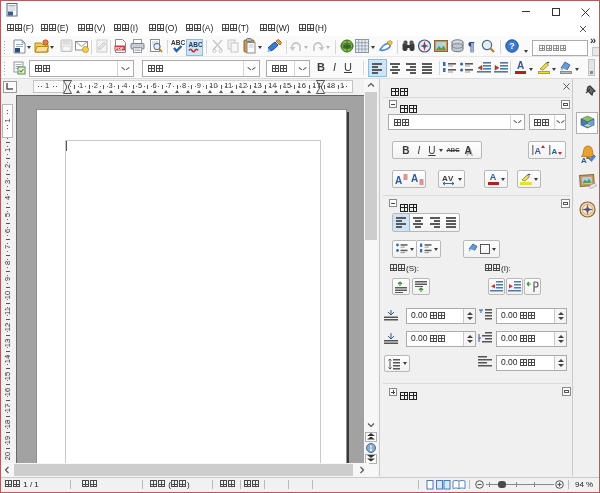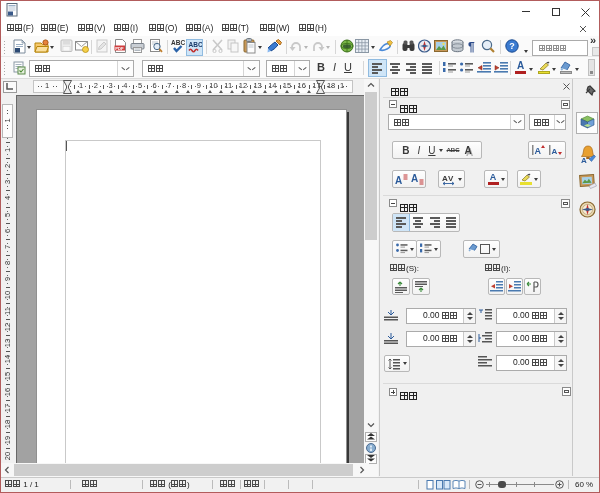--- a/index.html
+++ b/index.html
@@ -25,21 +25,21 @@
  display:flex;align-items:center;justify-content:center}
 .tx{display:flex;align-items:center;height:100%;padding-left:5px}
 .tx .k{margin-bottom:0}
 .chev{display:block;width:7px;height:4px;position:relative}
 .chev:before{content:"";position:absolute;left:0;top:0;width:4px;height:1.2px;background:#555;transform:rotate(38deg);transform-origin:left top}
 .chev:after{content:"";position:absolute;right:0;top:0;width:4px;height:1.2px;background:#555;transform:rotate(-38deg);transform-origin:right top}
 .dar{width:0;height:0;border-left:2.5px solid transparent;border-right:2.5px solid transparent;border-top:3.5px solid #3c3c3c;display:block}
 .hnum{position:absolute;top:1px;font-size:7.5px;color:#333;line-height:10px}
 .tri{position:absolute;width:0;height:0;border-left:2px solid transparent;border-right:2px solid transparent;border-bottom:3px solid #555}
 .sbtn{position:absolute;background:linear-gradient(#fefefe,#f2f2f2);border:1px solid #b8b8b8;border-radius:2px;display:flex;align-items:center;justify-content:center}
-.spin{position:absolute;background:#fff;border:1px solid #ababab;font-size:8.5px;color:#222;line-height:13px;padding-left:16px}
+.spin{position:absolute;background:#fff;border:1px solid #ababab;font-size:8.5px;color:#222;line-height:13px;padding-left:4px}
 .spin .ud{position:absolute;right:0;top:0;bottom:0;width:12px;border-left:1px solid #c9c9c9;background:#f5f5f5}
 .spin .ud:before{content:"";position:absolute;left:3px;top:3px;border-left:3px solid transparent;border-right:3px solid transparent;border-bottom:3.5px solid #444}
 .spin .ud:after{content:"";position:absolute;left:3px;bottom:3px;border-left:3px solid transparent;border-right:3px solid transparent;border-top:3.5px solid #444}
 .ssep{position:absolute;top:480px;width:1px;height:9px;background:#bbb}
 .st{position:absolute;top:479px;font-size:8px;color:#222;line-height:11px;white-space:nowrap}
 .mi{top:6px;font-size:8.5px;color:#222;line-height:9px;white-space:nowrap}
 .st2{font-size:8px;color:#222;line-height:9px;white-space:nowrap}
 .handle{position:absolute;left:2px;width:3px;background-image:radial-gradient(circle,#aaa 35%,transparent 40%);background-size:3px 3px}
 </style>
 </head>
@@ -1001,13 +1001,13 @@
 <div class="ab" style="left:489px;top:482px;width:1px;height:5px;background:#8a8a8a"></div>
 <div class="ab" style="left:516px;top:482px;width:1px;height:5px;background:#8a8a8a"></div>
 <div class="ab" style="left:534px;top:482px;width:1px;height:5px;background:#8a8a8a"></div>
 <div class="ab" style="left:498px;top:481px;width:8px;height:7px;background:#4a4a4a;border-radius:3px"></div>
 <svg class="ab" style="left:555px;top:480px" width="9" height="9" viewBox="0 0 9 9">
     <circle cx="4.5" cy="4.5" r="3.8" fill="none" stroke="#555"></circle>
     <rect x="2.5" y="4" width="4" height="1" fill="#555"></rect>
     <rect x="4" y="2.5" width="1" height="4" fill="#555"></rect>
   </svg>
 <div class="ssep" style="left:568px"></div>
-<div class="st" style="left:575px">60 %</div>
+<div class="st" style="left:575px">94 %</div>
 
 </body></html>

